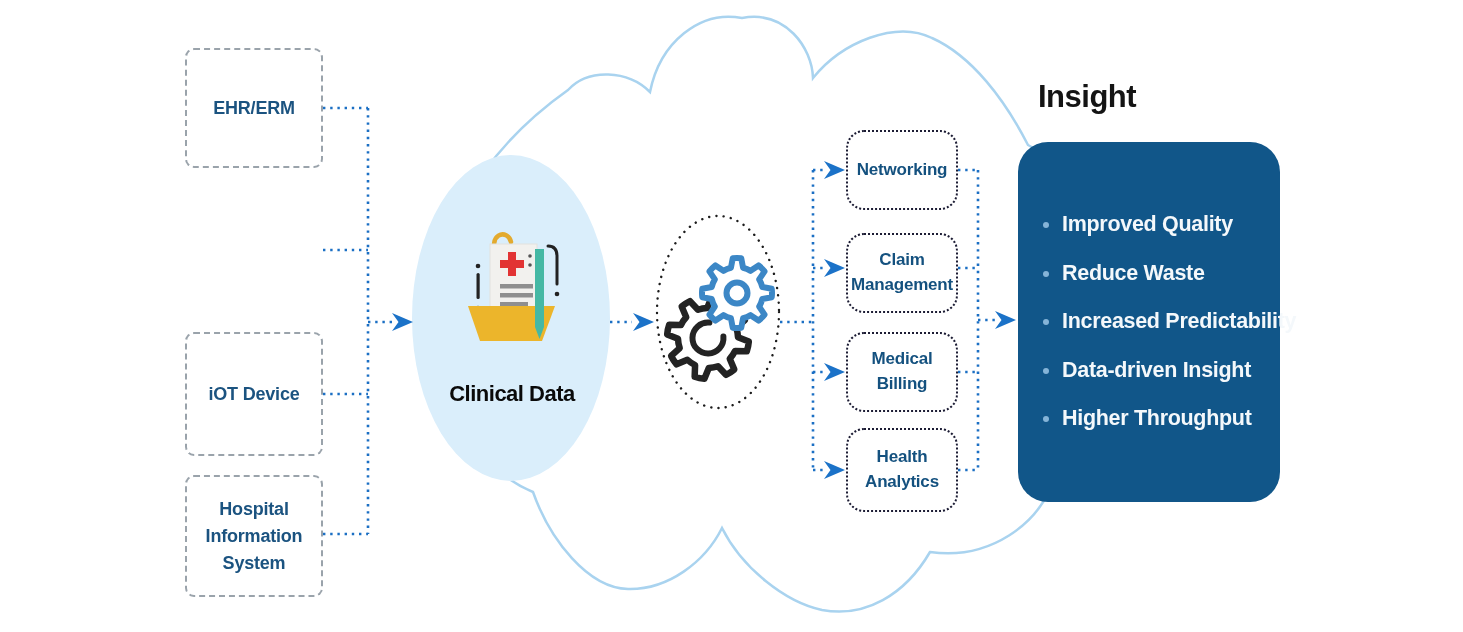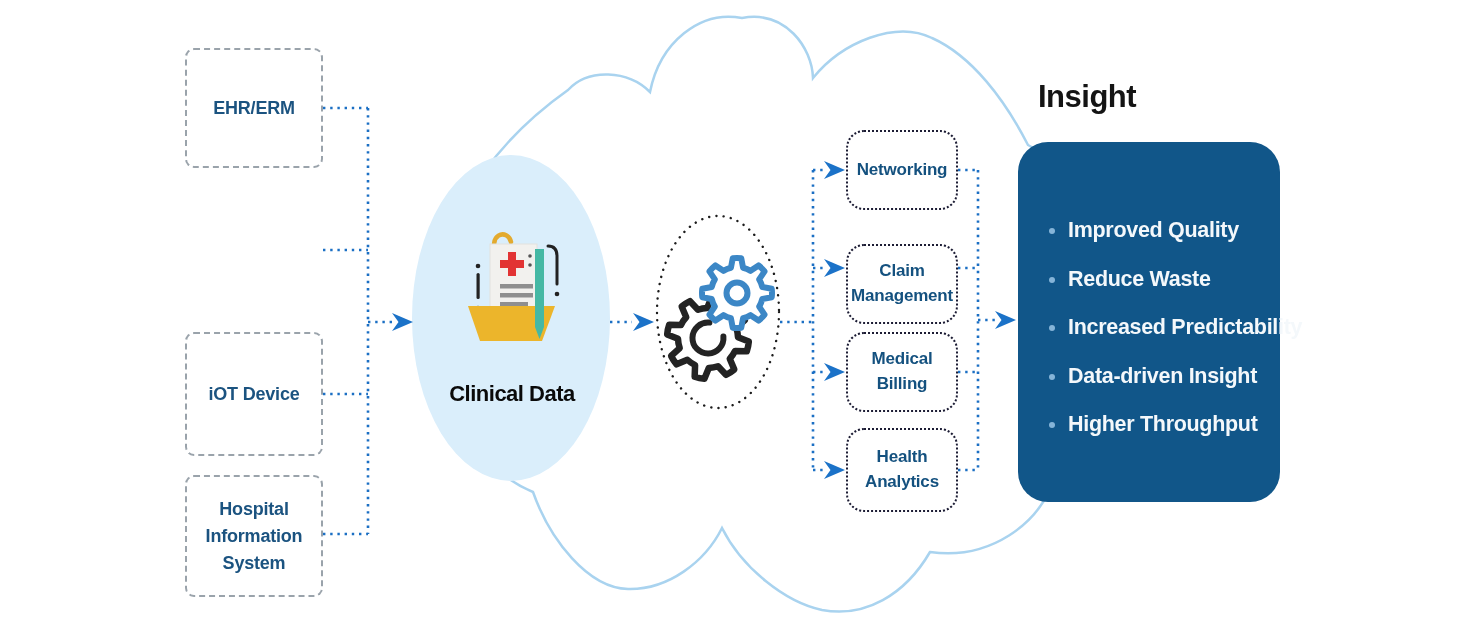--- a/index.html
+++ b/index.html
@@ -26,21 +26,21 @@
   }
   #results-title{
     position:absolute;left:1038px;top:79px;z-index:2;
     font-size:31px;font-weight:700;color:#141414;letter-spacing:-0.5px;
   }
   #results-panel{
     position:absolute;left:1018px;top:142px;width:262px;height:360px;z-index:2;
     background:#115689;border-radius:30px;
   }
   #results-panel ul{
-    list-style:none;margin:6px;padding:0;position:absolute;left:25px;top:58px;
+    list-style:none;margin:0;padding:0;position:absolute;left:25px;top:58px;
   }
   #results-panel li{
     color:#f4f8fb;font-size:21.5px;font-weight:700;letter-spacing:-0.3px;
     line-height:48.6px;white-space:nowrap;
   }
   #results-panel li::before{
     content:"";display:inline-block;width:6px;height:6px;border-radius:50%;
     background:#85b4d8;margin-right:13px;vertical-align:3px;
   }
 </style>
@@ -139,21 +139,21 @@
   </div>
   <div class="box source-box" style="top:475px;height:122px;">
     <span>Hospital Information System</span>
   </div>
 
   <div id="hub-label">Clinical Data</div>
 
   <div class="box service-box" style="top:130px;height:80px;justify-content:center;">
     <span>Networking</span>
   </div>
-  <div class="box service-box" style="top:244px;height:80px;">
+  <div class="box service-box" style="top:233px;height:80px;">
     <span>Claim Management</span>
   </div>
   <div class="box service-box" style="top:332px;height:80px;justify-content:flex-end;">
     <span>Medical Billing</span>
   </div>
   <div class="box service-box" style="top:428px;height:84px;">
     <span>Health Analytics</span>
   </div>
 
   <div id="results-title">Insight</div>

